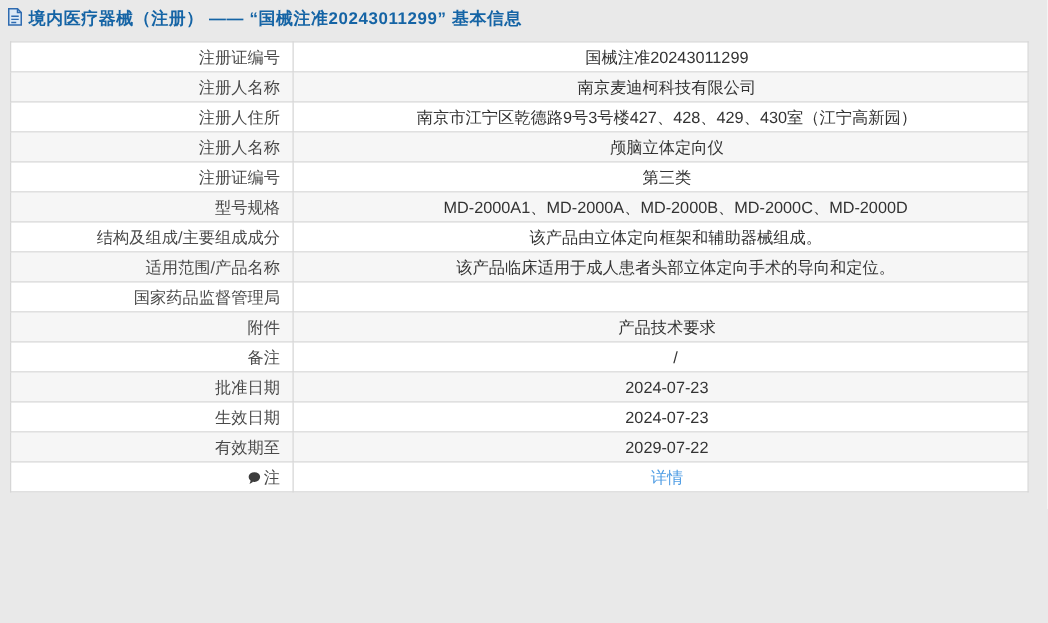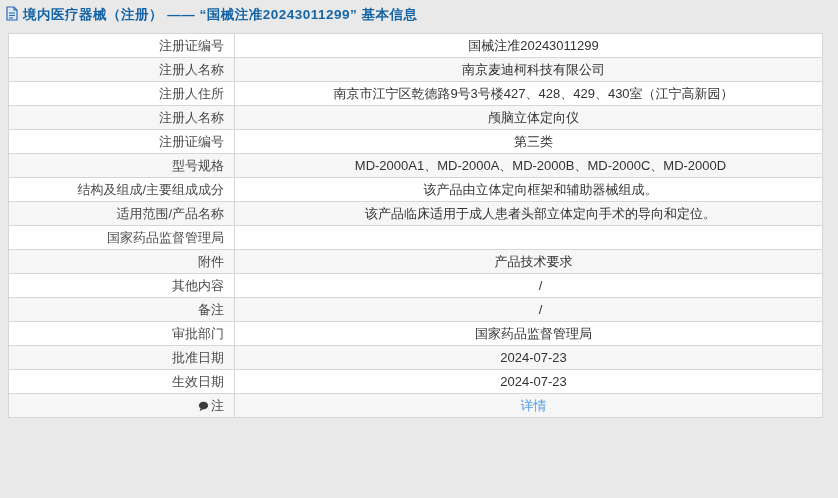--- a/index.html
+++ b/index.html
@@ -102,38 +102,34 @@
       </tr>
       <tr>
         <td class="label-cell">国家药品监督管理局</td>
         <td class="value-cell"></td>
       </tr>
       <tr>
         <td class="label-cell">附件</td>
         <td class="value-cell">产品技术要求</td>
       </tr>
       <tr>
-        <td class="label-cell">其他内容</td>
-        <td class="value-cell indent">/</td>
-      </tr>
-      <tr>
         <td class="label-cell">备注</td>
         <td class="value-cell indent">/</td>
-      </tr>
-      <tr>
-        <td class="label-cell">审批部门</td>
-        <td class="value-cell">国家药品监督管理局</td>
       </tr>
       <tr>
         <td class="label-cell">批准日期</td>
         <td class="value-cell">2024-07-23</td>
       </tr>
       <tr>
         <td class="label-cell">生效日期</td>
         <td class="value-cell">2024-07-23</td>
+      </tr>
+      <tr>
+        <td class="label-cell">有效期至</td>
+        <td class="value-cell">2029-07-22</td>
       </tr>
       <tr>
         <td class="label-cell">
           <span class="note-label">
             <span class="note-icon">
               <svg width="11" height="11" viewBox="0 0 11 11">
                 <ellipse cx="5.5" cy="4.6" rx="4.6" ry="3.9" fill="#3c3c3c"></ellipse>
                 <path d="M2.5 7.5 L1.6 10.2 L5 8.2 Z" fill="#3c3c3c"></path>
               </svg>
             </span>

